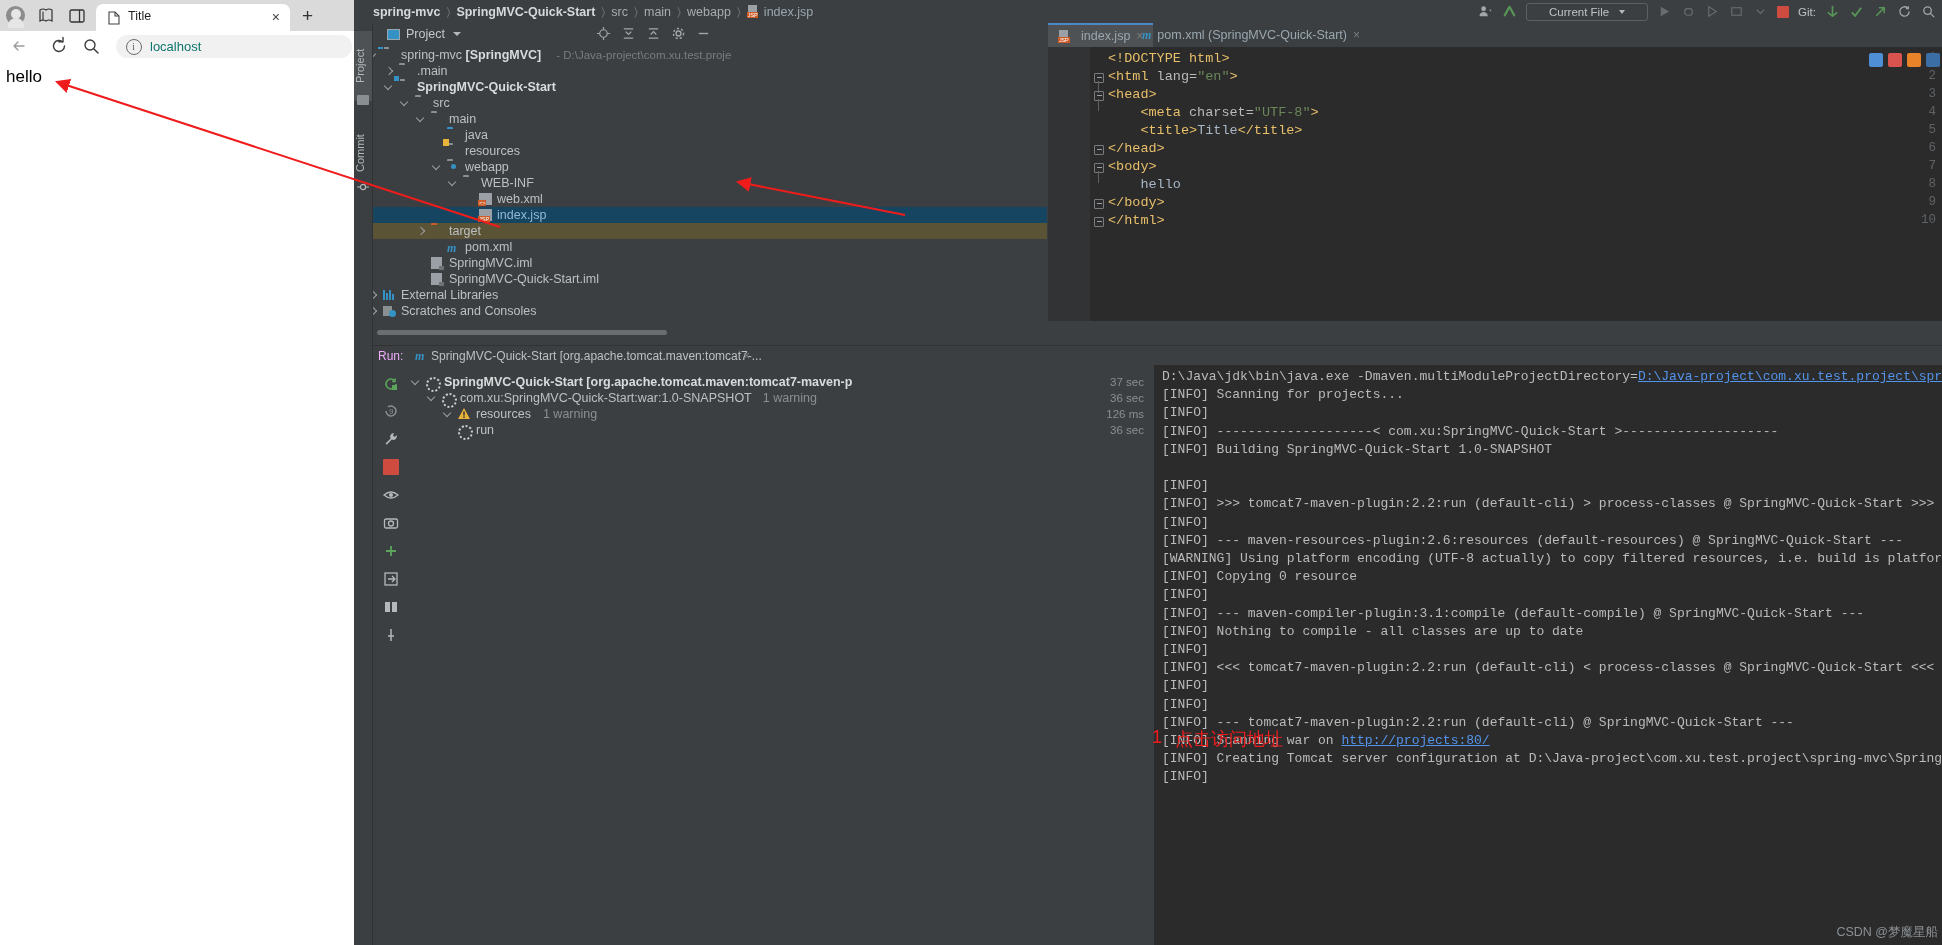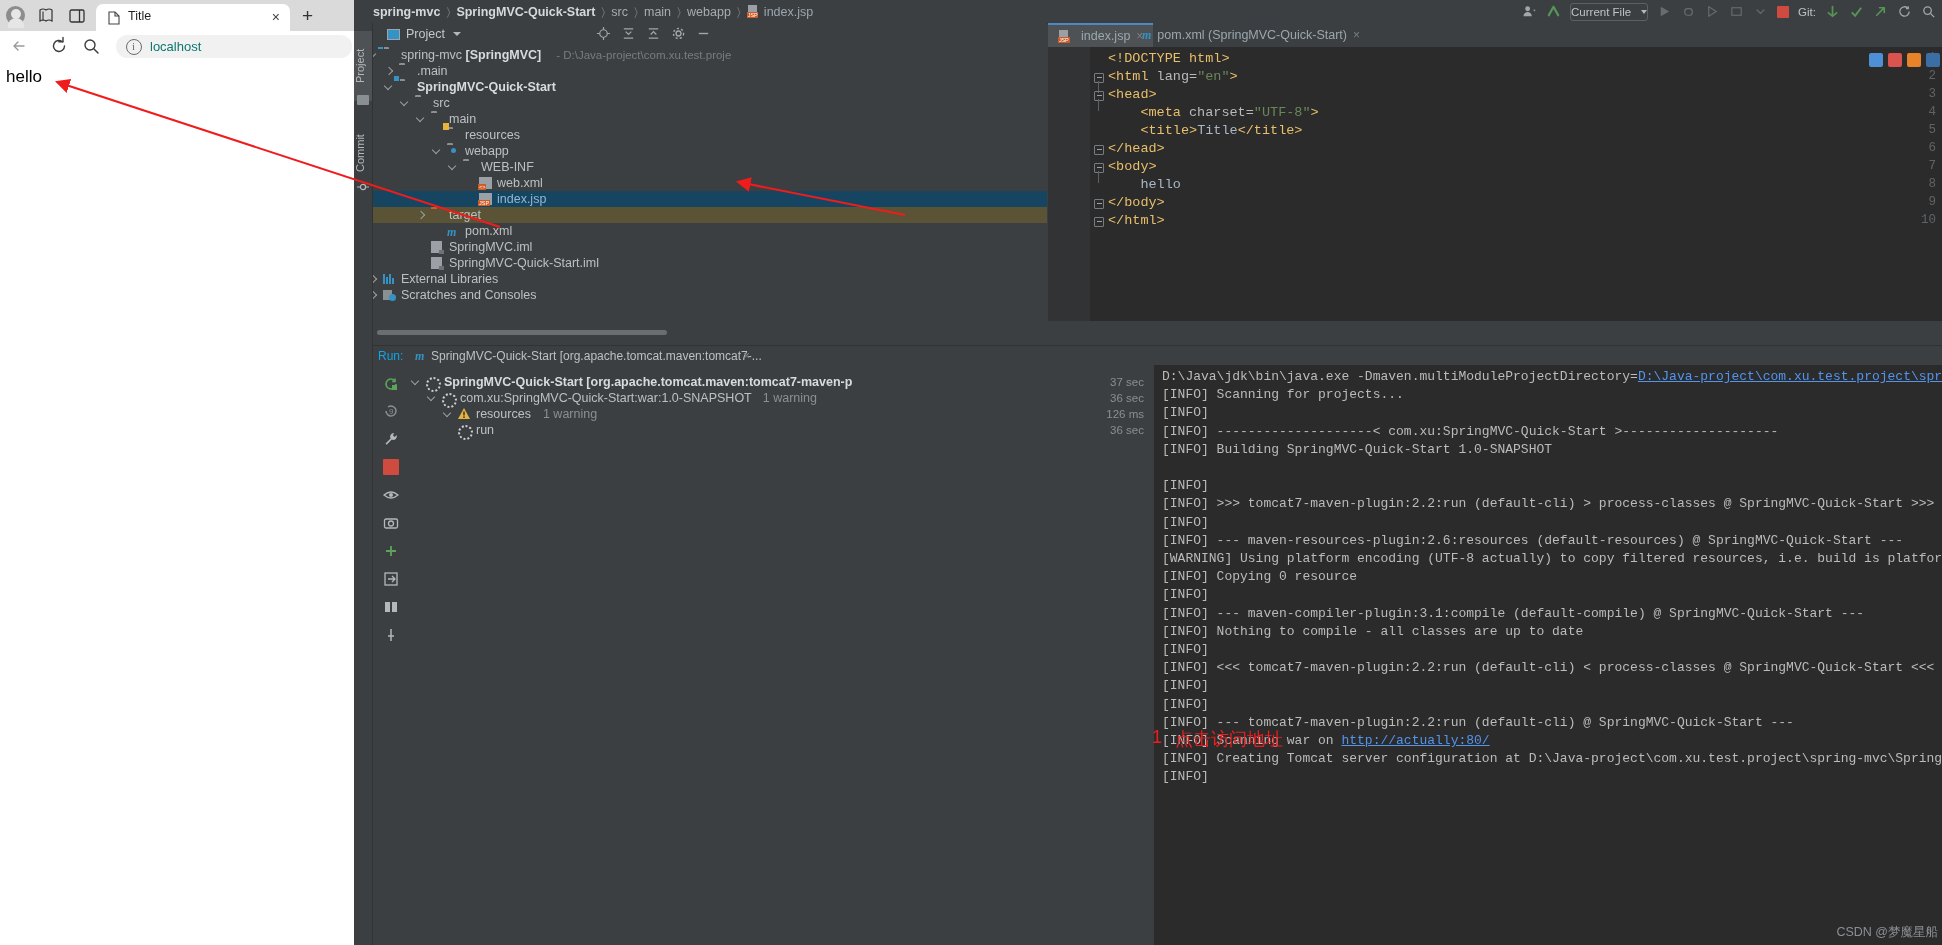--- a/index.html
+++ b/index.html
@@ -40,21 +40,21 @@
   .crumbs{position:absolute;left:14px;top:0;height:23px;display:flex;align-items:center;gap:0px;font-size:12.5px;}
   .crumb{color:#a8acae;padding:0 5px;}
   .crumb.b{color:#d6d9db;font-weight:bold;}
   .crumb.file{color:#9aa7b0;}
   .sep{color:#6f7476;font-size:12px;padding:0 1px;}
   .jsp-badge{display:inline-block;width:13px;height:13px;position:relative;margin-right:4px;vertical-align:-2px;}
   .jsp-badge .pg{position:absolute;left:1px;top:0;width:9px;height:10px;background:#9aa0a6;}
   .jsp-badge .lbl{position:absolute;left:0;bottom:0;background:#cc5b28;color:#fff;font-size:5.5px;line-height:6px;padding:0 1px;font-family:"Liberation Sans",sans-serif;letter-spacing:-0.2px;}
   .top-right{position:absolute;right:6px;top:0;height:23px;display:flex;align-items:center;gap:9px;}
   .ti{width:15px;height:15px;opacity:.85;}
-  .cf-box{height:16px;border:1px solid #5e6060;border-radius:3px;display:flex;align-items:center;padding:0 0;gap:10px;color:#bfc3c5;font-size:11.5px;}
+  .cf-box{height:16px;border:1px solid #5e6060;border-radius:3px;display:flex;align-items:center;padding:0 22px;gap:10px;color:#bfc3c5;font-size:11.5px;}
   .git-lbl{color:#bfc3c5;font-size:11.5px;}
   .red-sq{width:12px;height:12px;background:#cf4a3f;border-radius:1px;}
 
   .ide-toolstrip{position:absolute;left:0;top:23px;width:18px;height:922px;background:#3c3f41;border-right:1px solid #323232;}
   .vtab{position:absolute;left:0;width:18px;writing-mode:vertical-rl;transform:rotate(180deg);font-size:11px;color:#b4b8ba;text-align:center;padding:6px 0;}
   .vtab.sel{background:#4e5254;}
 
   .pj-header{position:absolute;left:19px;top:23px;width:674px;height:24px;background:#3c3f41;}
   .pj-title{position:absolute;left:20px;top:4px;font-size:12.5px;color:#c3c7c9;}
   .pj-caret{position:absolute;left:66px;top:9px;width:0;height:0;border-left:4px solid transparent;border-right:4px solid transparent;border-top:4px solid #b4b8ba;}
@@ -112,21 +112,21 @@
   .av{color:#6a8759;}
   .txt{color:#a9b7c6;}
   .editor-right{position:absolute;right:2px;top:6px;display:flex;gap:5px;align-items:center;}
   .er-ic{width:14px;height:14px;border-radius:2px;}
 
   .bcbar{position:absolute;left:694px;top:321px;right:0;height:18px;background:#3c3f41;border-top:1px solid #323232;}
   .bcbar span{position:absolute;left:14px;top:2px;font-size:12px;color:#a8acae;}
 
   
   .runbar{position:absolute;left:19px;top:345px;right:0;height:20px;background:#3c3f41;border-top:1px solid #323232;}
-  .runbar .lab{position:absolute;left:5px;top:3px;font-size:12px;color:#0ea5e9;}
+  .runbar .lab{position:absolute;left:5px;top:3px;font-size:12px;color:#f0abfc;}
   .runbar .cfg{position:absolute;left:46px;top:3px;font-size:12px;color:#bcc0c2;}
   .runbar .cfgm{position:absolute;left:42px;top:3px;font-style:italic;font-weight:bold;color:#3592c4;font-size:12px;font-family:"Liberation Serif",serif;}
   .runbar .cx{position:absolute;top:3px;font-size:12px;color:#7a7f81;}
 
   .runside{position:absolute;left:19px;top:365px;width:36px;height:580px;background:#3c3f41;}
   .rsi{position:absolute;left:10px;width:16px;height:16px;}
 
   .runtree{position:absolute;left:56px;top:365px;width:744px;height:580px;background:#3c3f41;overflow:hidden;font-size:12.5px;text-align:right;}
   .rnode{position:relative;height:16px;line-height:16px;white-space:nowrap;color:#bcc0c2;}
   .rlabel{position:absolute;top:0;}
@@ -294,20 +294,21 @@
           </svg>
       </div>
     </div>
 
     <div class="tree" id="tree">
         <div class="tnode" style="top: 0px;"><span class="arrow down" style="left:-4px"></span><span class="ficon folder" style="left:10px"><span class="mdot"></span></span><span class="tlabel" style="left:28px">spring-mvc <b>[SpringMVC]</b></span><span class="tlabel tpath" style="left:183.2px">- D:\Java-project\com.xu.test.proje</span></div>
         <div class="tnode" style="top: 0px;"><span class="arrow " style="left:12px"></span><span class="ficon folder" style="left:26px"></span><span class="tlabel" style="left:44px">.main</span></div>
         <div class="tnode" style="top: 0px;"><span class="arrow down" style="left:12px"></span><span class="ficon folder" style="left:26px"><span class="mdot"></span></span><span class="tlabel" style="left:44px"><b>SpringMVC-Quick-Start</b></span></div>
         <div class="tnode" style="top: 0px;"><span class="arrow down" style="left:28px"></span><span class="ficon folder" style="left:42px"></span><span class="tlabel" style="left:60px">src</span></div>
         <div class="tnode" style="top: 0px;"><span class="arrow down" style="left:44px"></span><span class="ficon folder" style="left:58px"></span><span class="tlabel" style="left:76px">main</span></div>
+        <div class="tnode" style="top: 0px;"><span class="ficon folder blue" style="left:74px"></span><span class="tlabel" style="left:92px">java</span></div>
         <div class="tnode" style="top: 0px;"><span class="ficon folder" style="left:74px"><span style="position:absolute;right:-2px;bottom:-1px;width:6px;height:7px;background:#e8b33a"></span></span><span class="tlabel" style="left:92px">resources</span></div>
         <div class="tnode" style="top: 0px;"><span class="arrow down" style="left:60px"></span><span class="ficon folder" style="left:74px"><span style="position:absolute;left:4px;top:3px;width:5px;height:5px;border-radius:50%;background:#3592c4"></span></span><span class="tlabel" style="left:92px">webapp</span></div>
         <div class="tnode" style="top: 0px;"><span class="arrow down" style="left:76px"></span><span class="ficon folder" style="left:90px"></span><span class="tlabel" style="left:108px">WEB-INF</span></div>
         <div class="tnode" style="top: 0px;">
           <span class="xmlico" style="left:106px">
             <span class="tag">&lt;&gt;</span>
           </span>
           <span class="tlabel" style="left:124px">web.xml</span>
         </div>
         <div class="tnode sel" style="top: 0px;">
@@ -504,21 +505,21 @@
         <div class="cline" style="top: 186px;"><span>[WARNING] Using platform encoding (UTF-8 actually) to copy filtered resources, i.e. build is platform dependent!</span></div>
         <div class="cline" style="top: 204.2px;"><span>[INFO] Copying 0 resource</span></div>
         <div class="cline" style="top: 222.4px;"><span>[INFO] </span></div>
         <div class="cline" style="top: 240.6px;"><span>[INFO] --- maven-compiler-plugin:3.1:compile (default-compile) @ SpringMVC-Quick-Start ---</span></div>
         <div class="cline" style="top: 258.8px;"><span>[INFO] Nothing to compile - all classes are up to date</span></div>
         <div class="cline" style="top: 277px;"><span>[INFO] </span></div>
         <div class="cline" style="top: 295.2px;"><span>[INFO] &lt;&lt;&lt; tomcat7-maven-plugin:2.2:run (default-cli) &lt; process-classes @ SpringMVC-Quick-Start &lt;&lt;&lt;</span></div>
         <div class="cline" style="top: 313.4px;"><span>[INFO] </span></div>
         <div class="cline" style="top: 331.6px;"><span>[INFO] </span></div>
         <div class="cline" style="top: 349.8px;"><span>[INFO] --- tomcat7-maven-plugin:2.2:run (default-cli) @ SpringMVC-Quick-Start ---</span></div>
-        <div class="cline" style="top: 368px;"><span>[INFO] Scanning war on </span><span class="clink">http://actually:80/</span></div>
+        <div class="cline" style="top: 368px;"><span>[INFO] Scanning war on </span><span class="clink">http://projects:80/</span></div>
         <div class="cline" style="top: 386.2px;"><span>[INFO] Creating Tomcat server configuration at D:\Java-project\com.xu.test.project\spring-mvc\SpringMVC\</span></div>
         <div class="cline" style="top: 404.4px;"><span>[INFO]</span></div>
       </div>
 
     <span class="wm">CSDN @梦魔星船</span>
   </div>
 
   <svg class="anno" style="left:0;top:0" width="1942" height="945">
     <defs>
       <marker id="ah" markerWidth="7" markerHeight="7" refX="6" refY="3.5" orient="auto">

